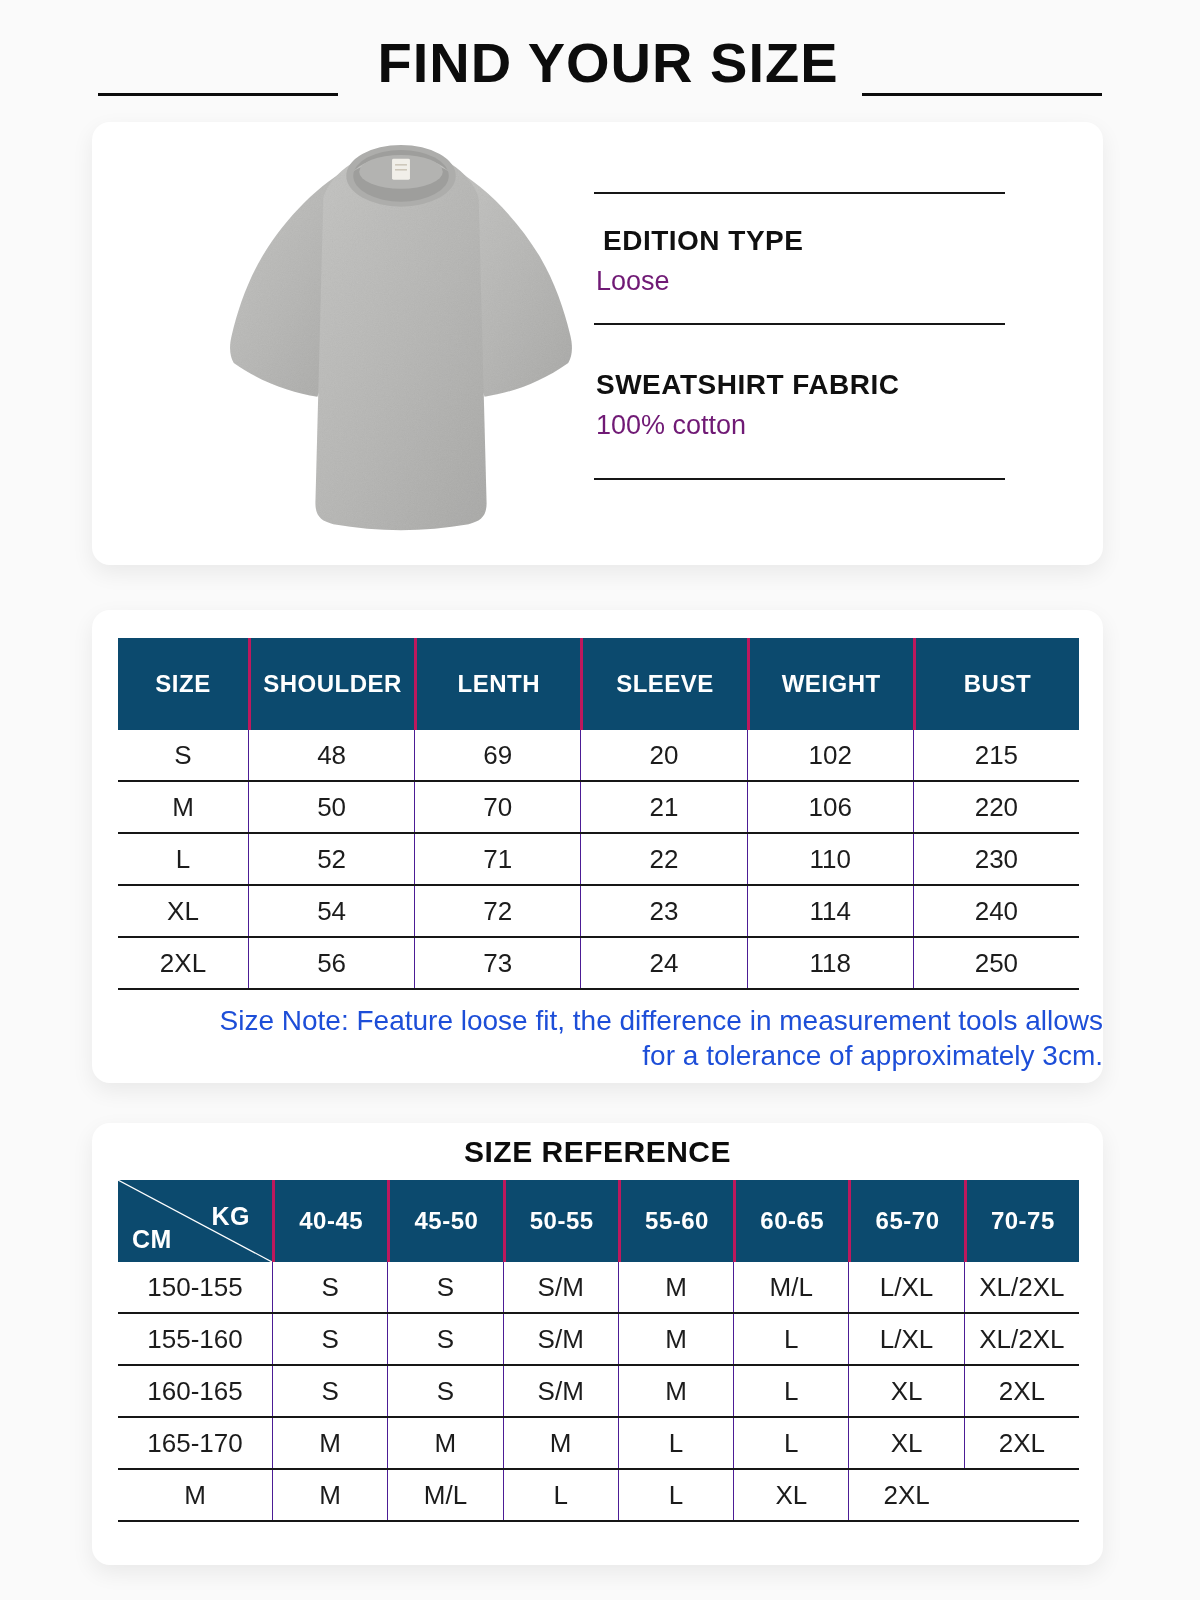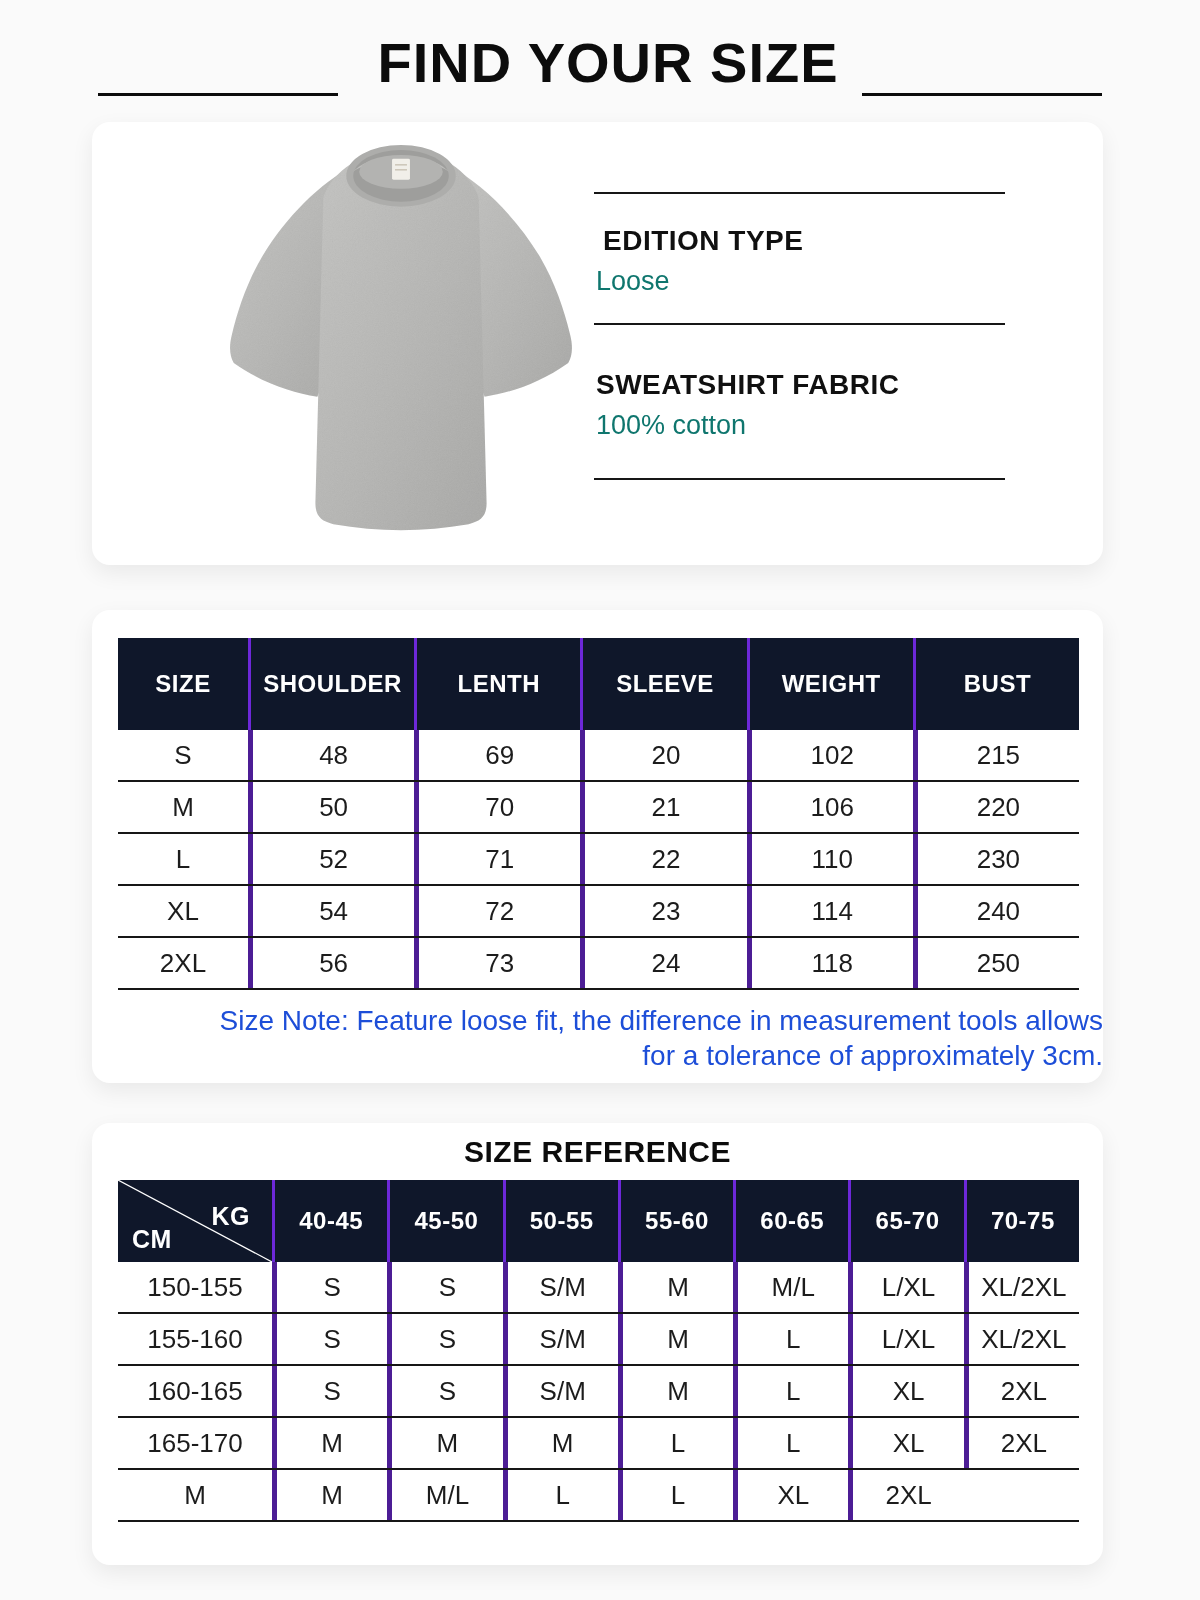--- a/index.html
+++ b/index.html
@@ -31,38 +31,38 @@
   .card-reference { top:1123px; height:442px; }
 
   
   .shirt-wrap { position:absolute; left:95px; top:8px; width:428px; height:428px; }
   .spec-block { position:absolute; left:502px; top:0; width:411px; height:443px; }
   .spec-divider { position:absolute; left:0; width:411px; height:2px; background:#161616; }
   .spec-divider.d1 { top:70px; }
   .spec-divider.d2 { top:201px; }
   .spec-divider.d3 { top:356px; }
   .spec-label { position:absolute; left:2px; font-size:28px; font-weight:bold; color:#101010; letter-spacing:0.5px; }
-  .spec-value { position:absolute; left:2px; font-size:27px; color:#0f766e; }
+  .spec-value { position:absolute; left:2px; font-size:27px; color:#701a75; }
   .spec-label.l1 { top:103px;margin-left:7px; } .spec-value.v1 { top:144px; }
   .spec-label.l2 { top:247px; } .spec-value.v2 { top:288px; }
 
   
   .tbl { position:absolute; left:26px; width:961px; }
   .tbl-header { display:grid; }
   .th {
-    background:#0f172a; color:#ffffff; font-weight:bold; font-size:24px;
+    background:#0c4a6e; color:#ffffff; font-weight:bold; font-size:24px;
     display:flex; align-items:center; justify-content:center; letter-spacing:0.5px;
   }
-  .th + .th { border-left:3px solid #6d28d9; }
+  .th + .th { border-left:3px solid #be185d; }
   .trow { display:grid; border-bottom:2px solid #161616; }
   .td {
     font-size:26px; color:#1c1c1c;
     display:flex; align-items:center; justify-content:center;
   }
-  .td + .td { border-left:5px solid #4c1d95; }
+  .td + .td { border-left:1px solid #4c1d95; }
 
   
   .tbl-measure { top:28px; }
   .tbl-measure .tbl-header { grid-template-columns:130px repeat(5,1fr); height:92px; }
   .tbl-measure .trow { grid-template-columns:130px repeat(5,1fr); height:52px; }
   .size-note {
     position:absolute; left:0; top:393px; width:1011px; text-align:right;
     font-size:28px; color:#1d4ed8; line-height:35px;
   }
 

